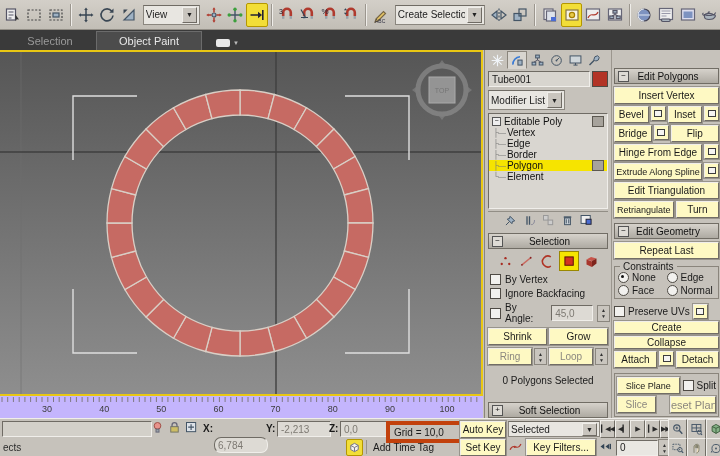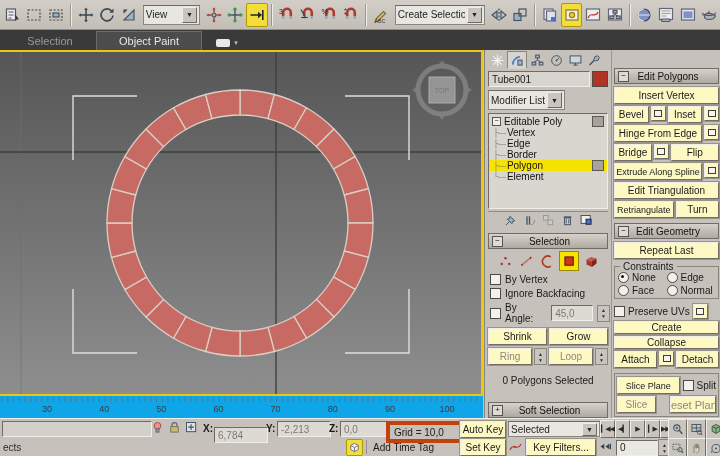--- a/index.html
+++ b/index.html
@@ -518,31 +518,31 @@
         <div class="b" style="flex:1;">Bevel</div>
         <div class="b sq">
               <i></i>
             </div>
         <div class="b" style="flex:1;">Inset</div>
         <div class="b sq">
               <i></i>
             </div>
       </div>
       <div style="display:flex;gap:2px;">
-        <div class="b" style="flex:1;">Hinge From Edge</div>
-        <div class="b sq">
-              <i></i>
-            </div>
-      </div>
-      <div style="display:flex;gap:2px;">
         <div class="b" style="flex:1;">Bridge</div>
         <div class="b sq">
               <i></i>
             </div>
         <div class="b" style="flex:1.3;">Flip</div>
+      </div>
+      <div style="display:flex;gap:2px;">
+        <div class="b" style="flex:1;">Hinge From Edge</div>
+        <div class="b sq">
+              <i></i>
+            </div>
       </div>
       <div style="display:flex;gap:2px;">
         <div class="b small" style="flex:1;font-size:9px;">Extrude Along Spline</div>
         <div class="b sq">
               <i></i>
             </div>
       </div>
       <div class="b">Edit Triangulation</div>
       <div style="display:flex;gap:2px;">
         <div class="b" style="flex:1.4;font-size:9px;">Retriangulate</div>
@@ -610,21 +610,21 @@
           <div class="b dis" style="flex:1;">Slice</div>
           <div class="b dis" style="flex:1.2;font-size:11px;">Reset Plane</div>
         </div>
 
       </div>
 
     </div>
   </div>
 </div>
 
-<div class="r" id="ruler" style="left:0;top:396px;width:483px;height:22px;background:#0ea5e9;border-bottom:1px solid #8a857c;overflow:hidden;text-align:center;">
+<div class="r" id="ruler" style="left:0;top:396px;width:483px;height:22px;background:#c4b5fd;border-bottom:1px solid #8a857c;overflow:hidden;text-align:center;">
       <svg width="483" height="22" viewBox="0 0 483 22">
         <line x1="2.0" y1="1" x2="2.0" y2="6" stroke="#6e6a63" stroke-width="0.8"></line>
         <line x1="7.7" y1="1" x2="7.7" y2="6" stroke="#6e6a63" stroke-width="0.8"></line>
         <line x1="13.4" y1="1" x2="13.4" y2="6" stroke="#6e6a63" stroke-width="0.8"></line>
         <line x1="19.2" y1="1" x2="19.2" y2="6" stroke="#6e6a63" stroke-width="0.8"></line>
         <line x1="24.9" y1="1" x2="24.9" y2="6" stroke="#6e6a63" stroke-width="0.8"></line>
         <line x1="30.6" y1="1" x2="30.6" y2="6" stroke="#6e6a63" stroke-width="0.8"></line>
         <line x1="36.3" y1="1" x2="36.3" y2="6" stroke="#6e6a63" stroke-width="0.8"></line>
         <line x1="42.0" y1="1" x2="42.0" y2="6" stroke="#6e6a63" stroke-width="0.8"></line>
         <line x1="47.8" y1="1" x2="47.8" y2="6" stroke="#6e6a63" stroke-width="0.8"></line>
@@ -730,21 +730,21 @@
         </svg>
       </span>
   <span class="r" id="ic-abs" style="left:184px;top:1px;">
         <svg width="15" height="15" viewBox="0 0 18 18" fill="none" stroke-width="1.2">
           <rect x="3" y="3" width="11" height="11" fill="#dde2e8" stroke="#456"></rect>
           <path d="M8.5 5v7M5 8.5h7" stroke="#456" stroke-width="1.4"></path>
         </svg>
       </span>
 
   <span class="r" style="left:203px;top:4px;font-weight:bold;">X:</span>
-  <span class="fld r" style="left:214px;top:8px;width:46px;">6,784</span>
+  <span class="fld r" style="left:214px;top:18px;width:46px;border-radius:7px;">6,784</span>
   <span class="r" style="left:266px;top:4px;font-weight:bold;">Y:</span>
   <span class="fld r" style="left:277px;top:2px;width:46px;">-2,213</span>
   <span class="r" style="left:329px;top:4px;font-weight:bold;">Z:</span>
   <span class="fld r" style="left:340px;top:2px;width:40px;">0,0</span>
   <div class="r" style="left:386px;top:2px;width:68px;height:14px;border:4px solid #c2410c;display:flex;align-items:center;padding-left:4px;">Grid = 10,0</div>
 
   <div class="b r" style="left:460px;top:2px;width:44px;">Auto Key</div>
   <div class="dd r" style="left:508px;top:2px;width:86px;height:14px;">
     <span class="lbl">Selected</span>
     <span class="ar" style="height:11px;">▼</span>

